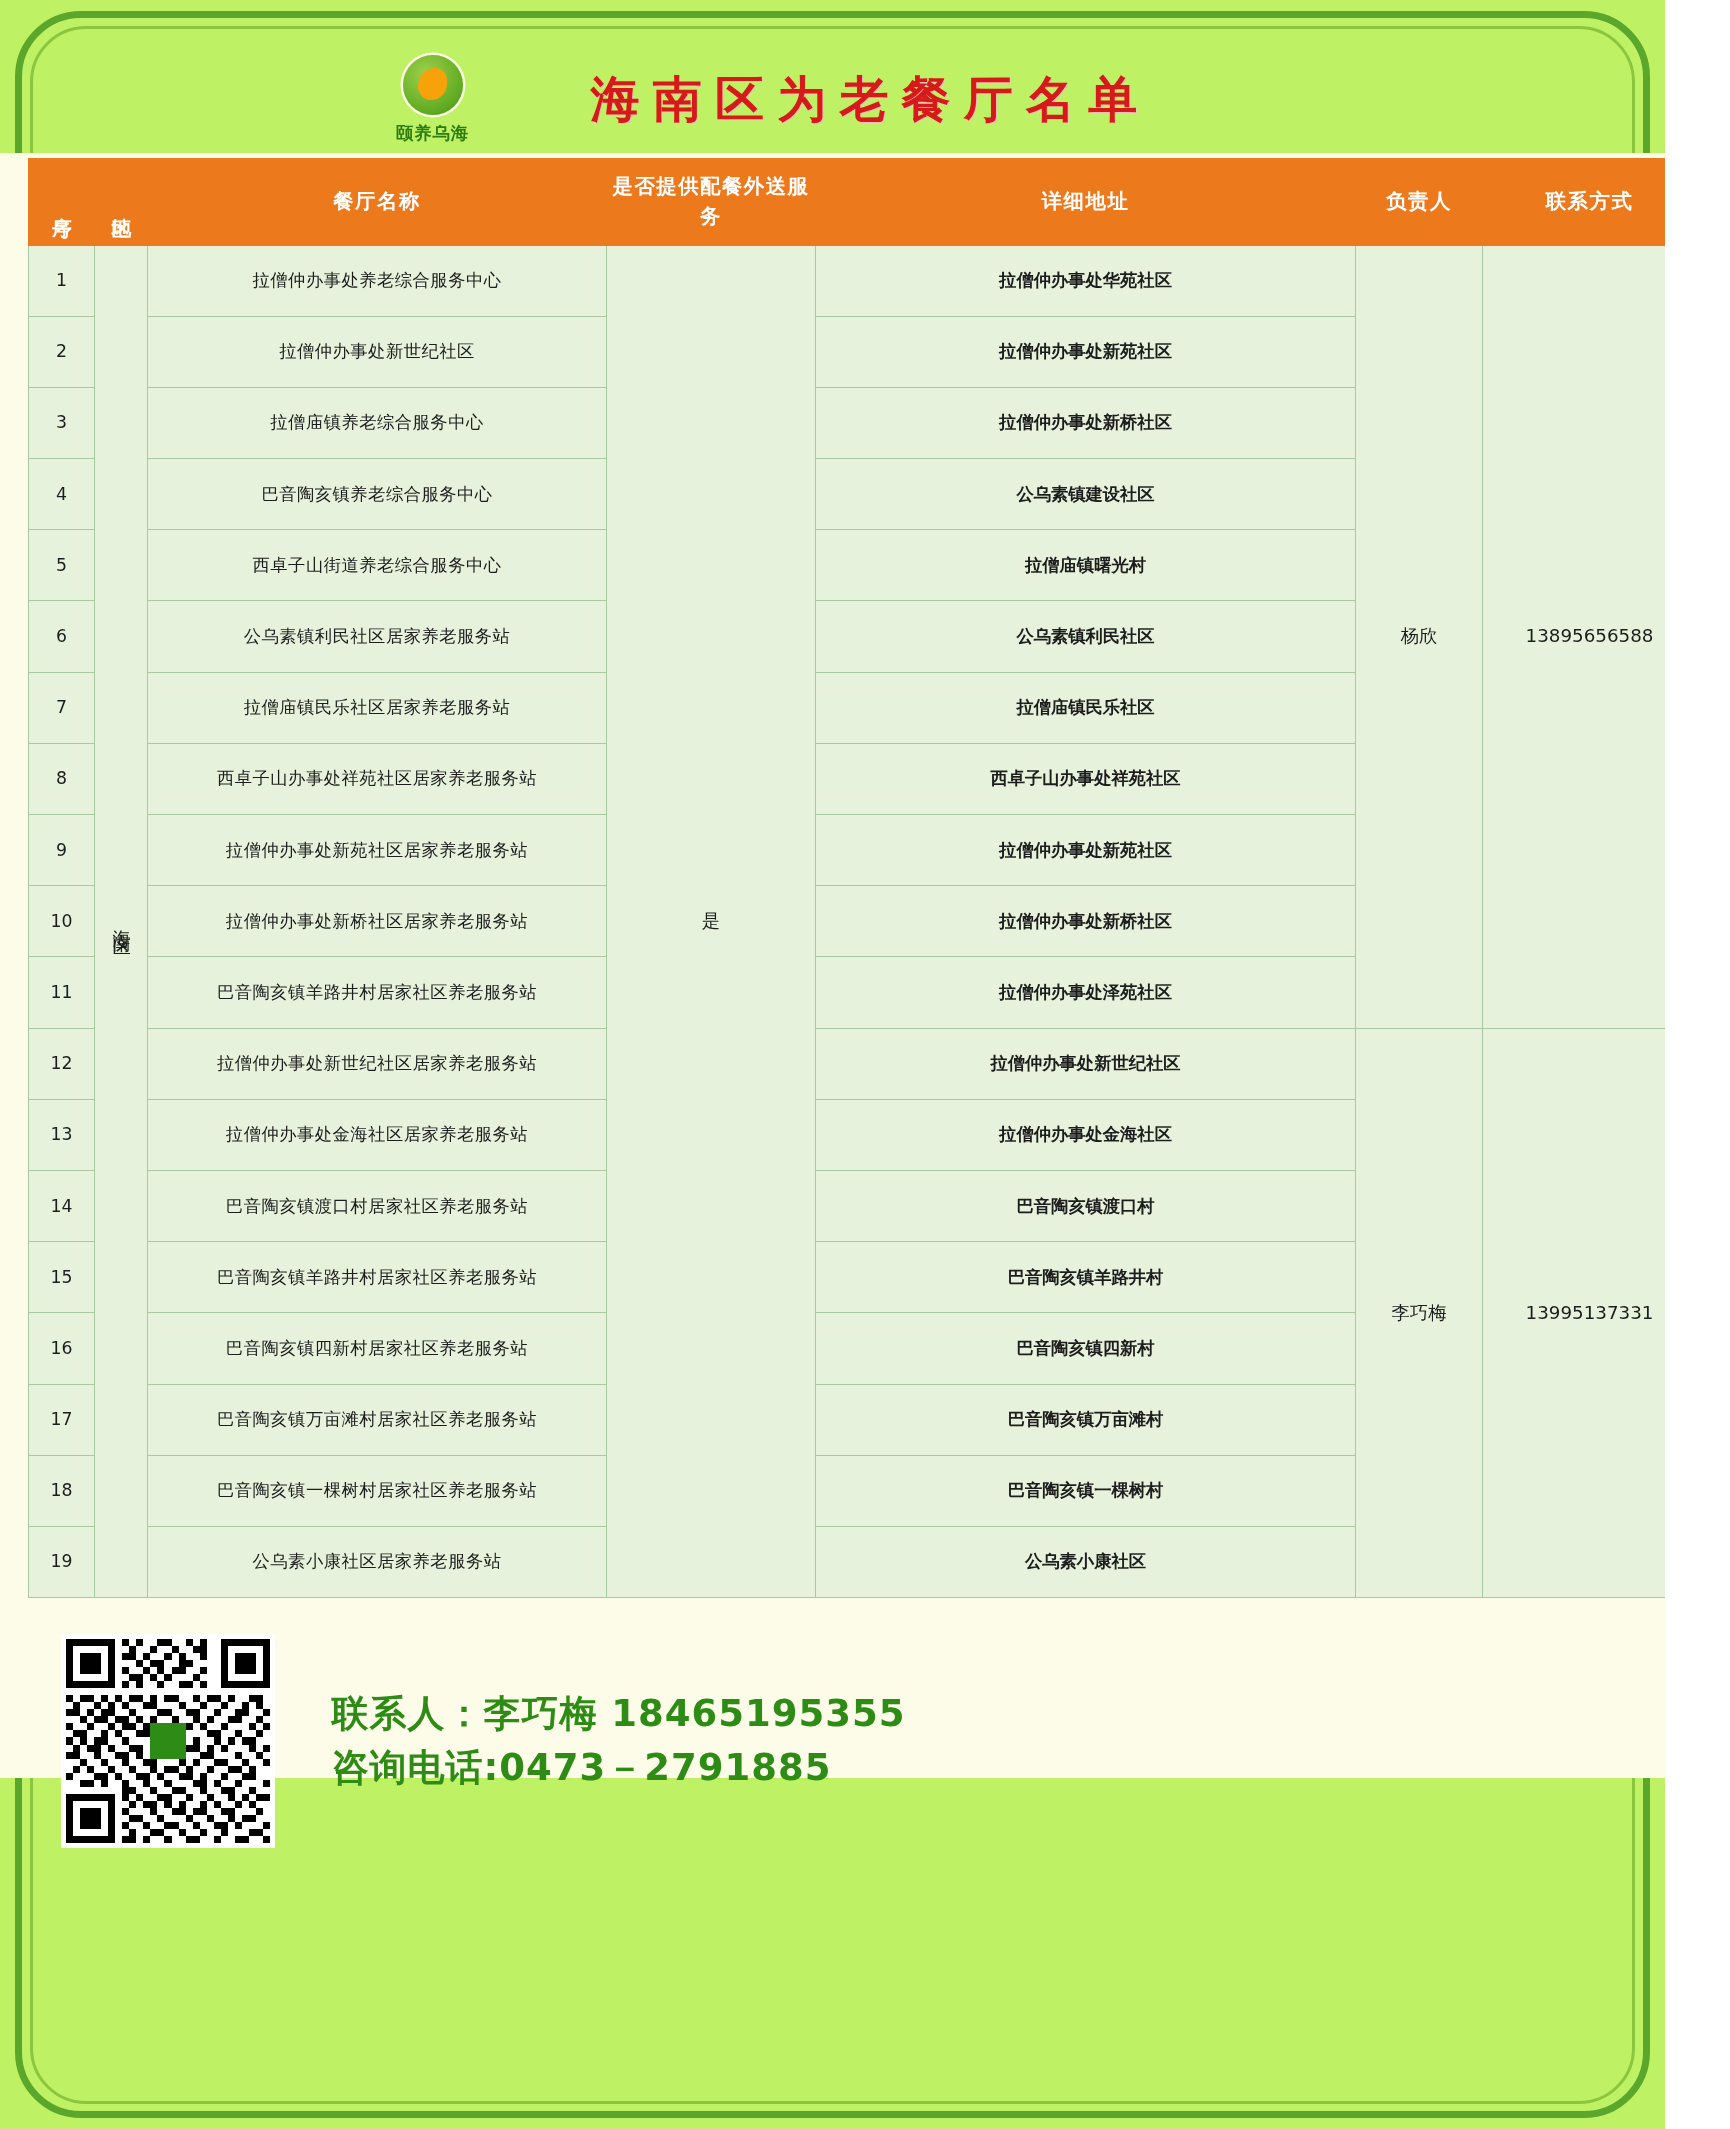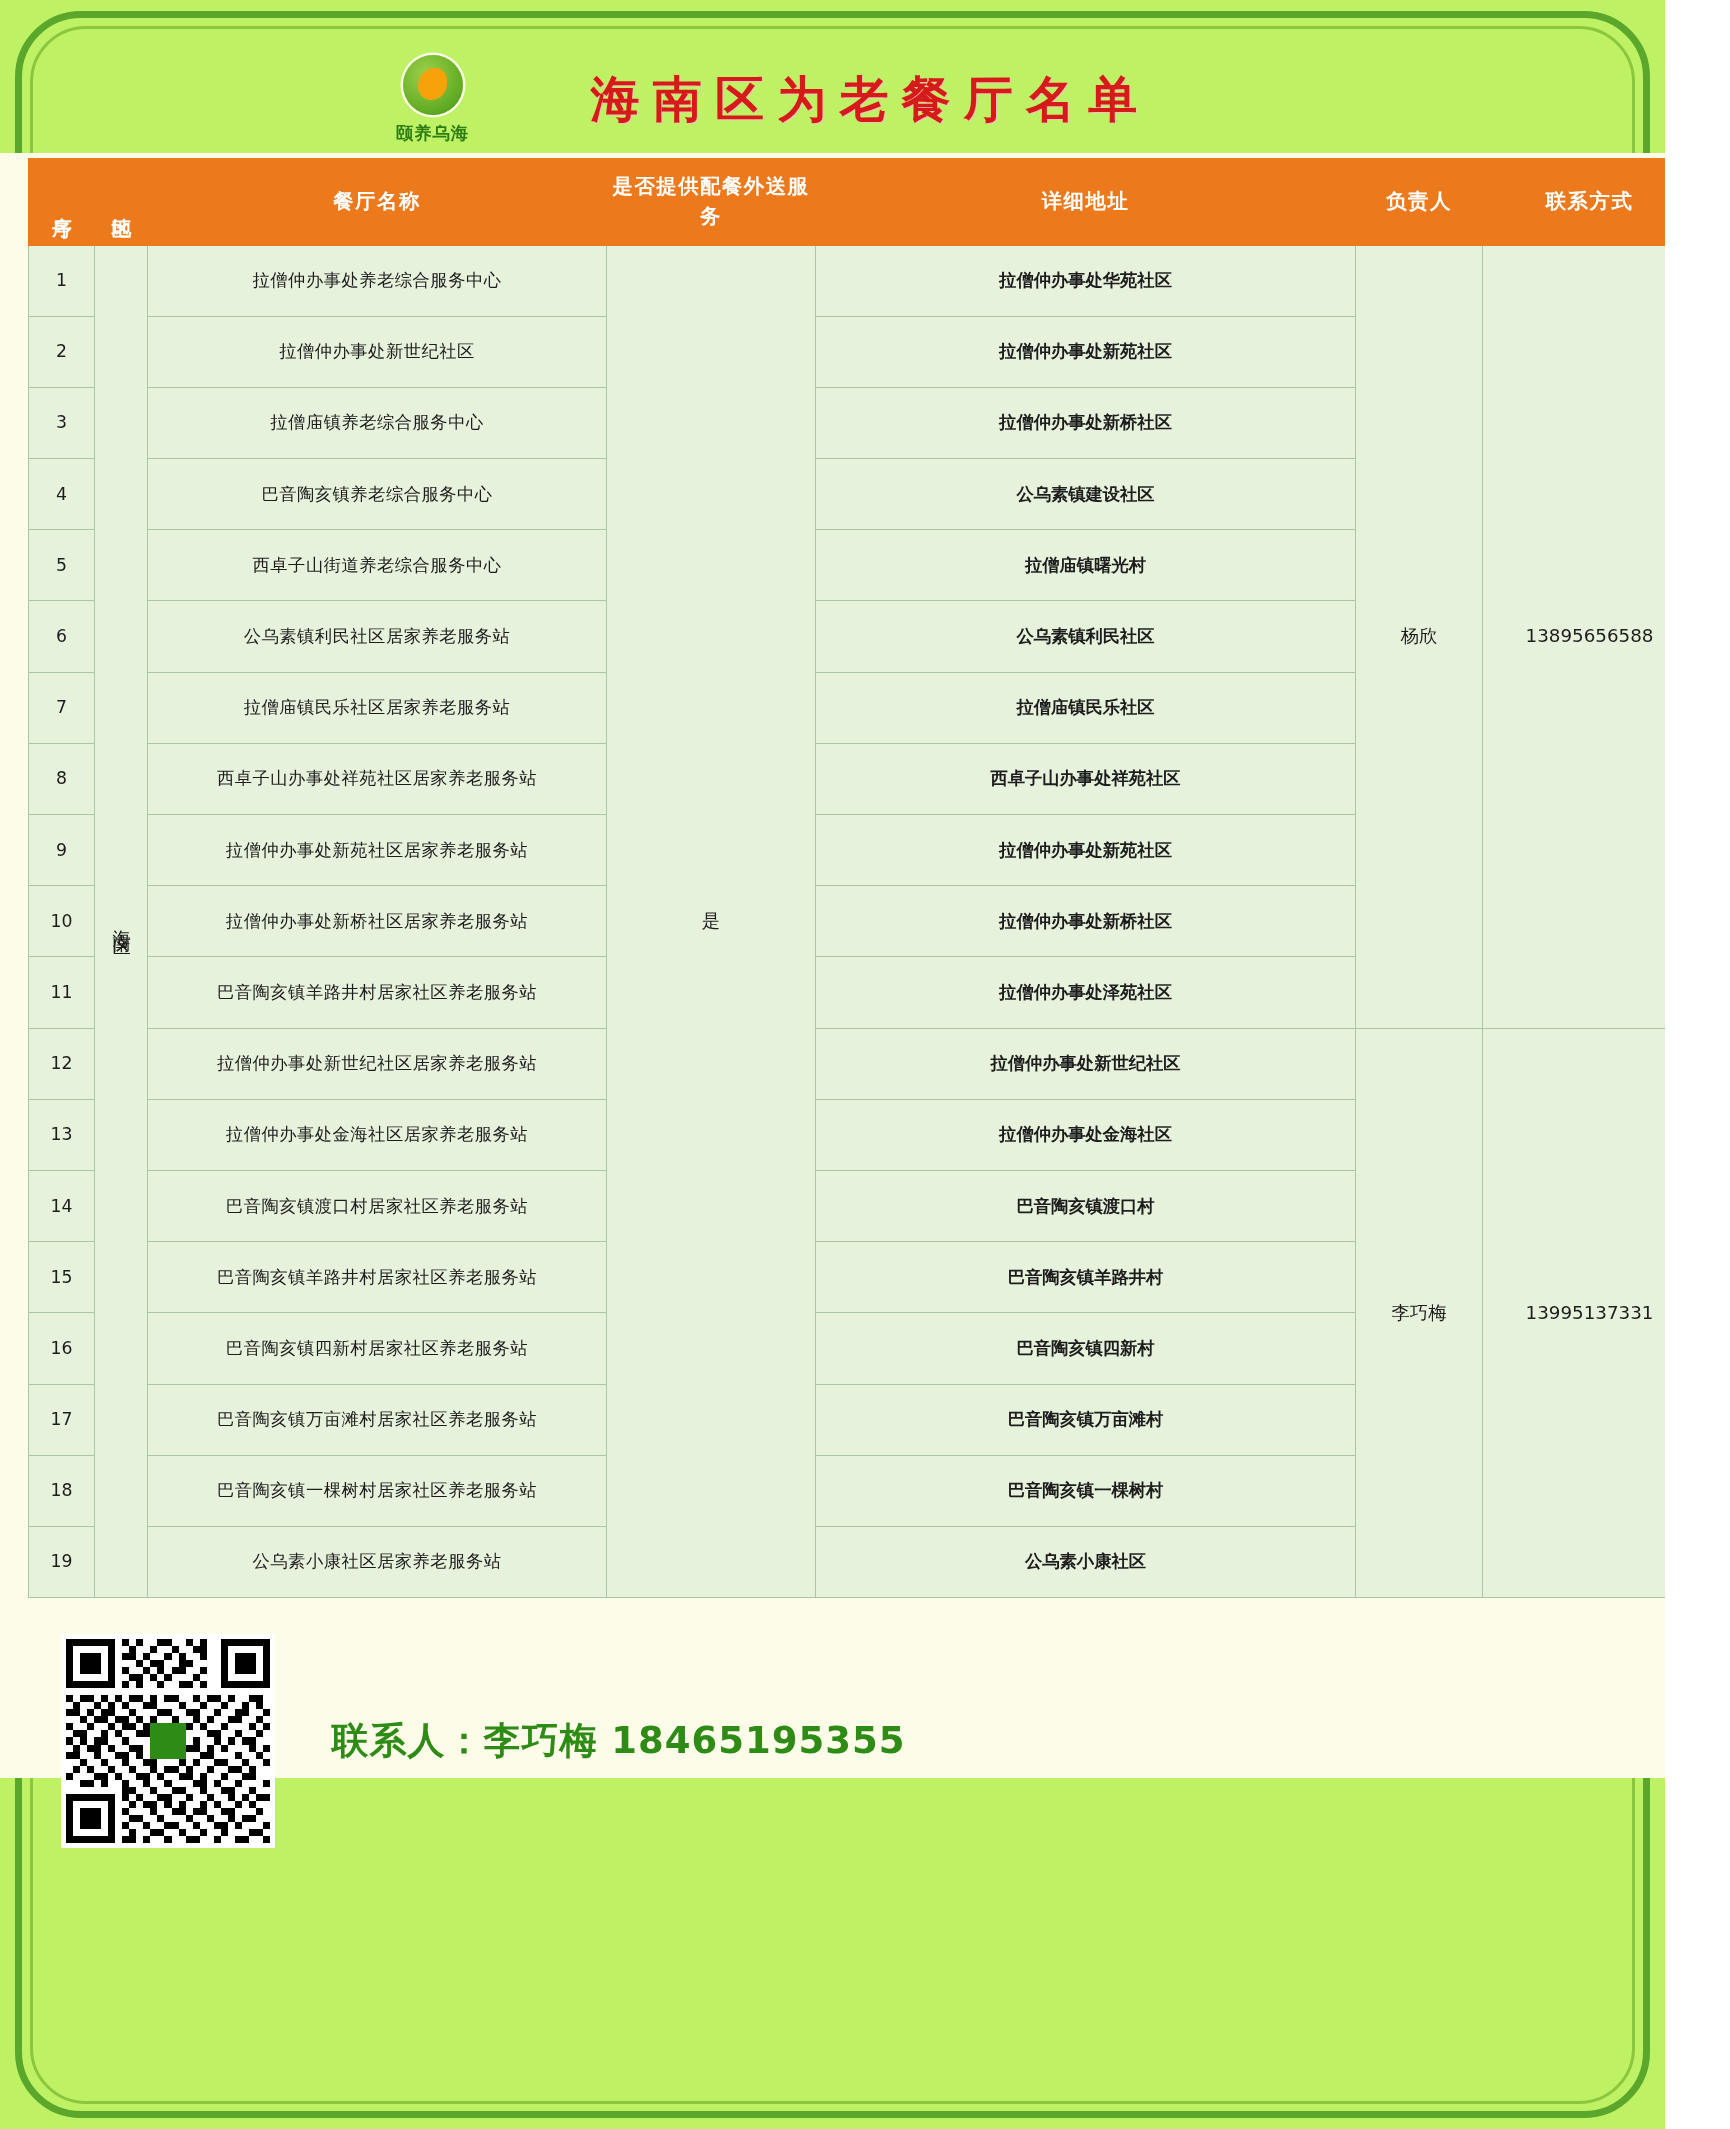--- a/index.html
+++ b/index.html
@@ -550,16 +550,17 @@
             <rect x="17" y="28" width="2" height="1"></rect>
             <rect x="21" y="28" width="1" height="1"></rect>
             <rect x="24" y="28" width="2" height="1"></rect>
             <rect x="28" y="28" width="1" height="1"></rect>
           <rect x="12" y="12" width="5" height="5" fill="#2e8b16"></rect>
         </g>
       </svg>
     </div>
     <div class="footer-lines">
       <div class="fl">联系人：李巧梅 18465195355</div>
+      <div class="fl">咨询电话:0473－2791885</div>
     </div>
   </div>
 </div>
 
 
 </body></html>

